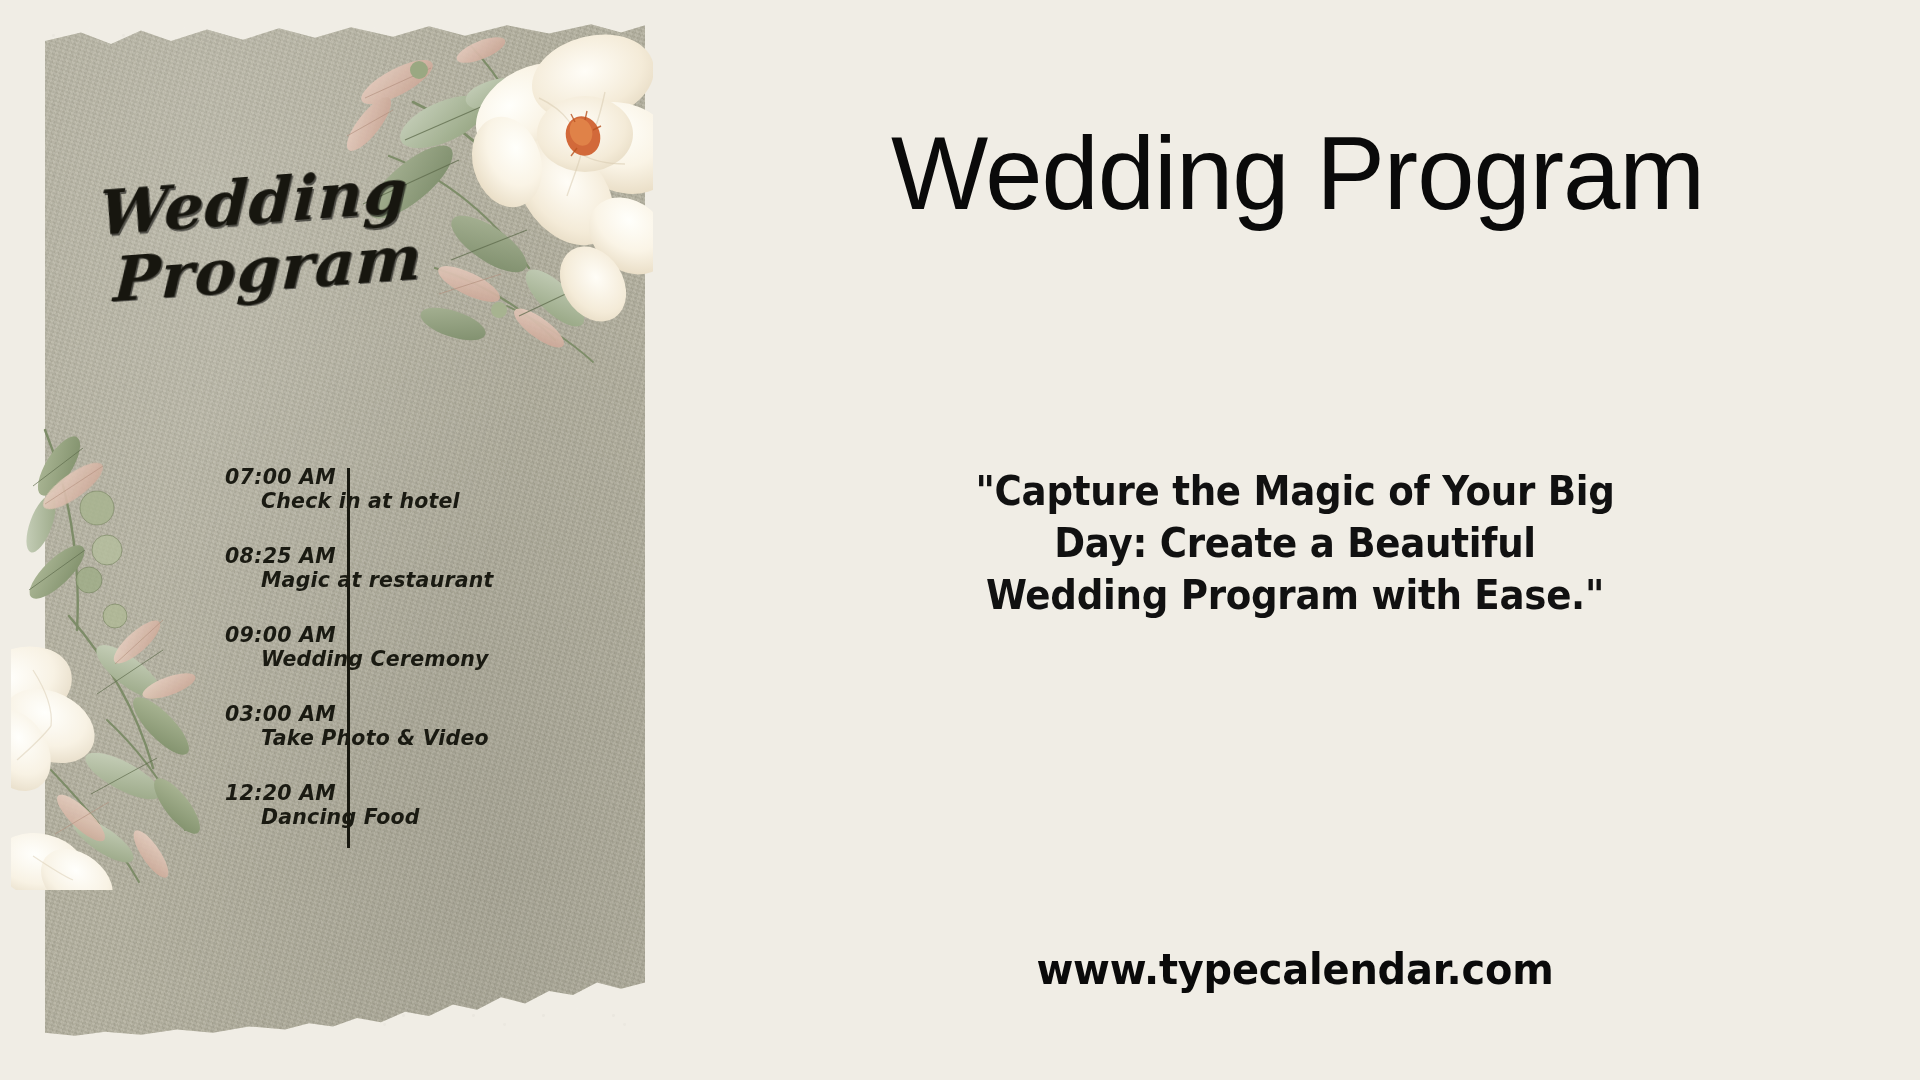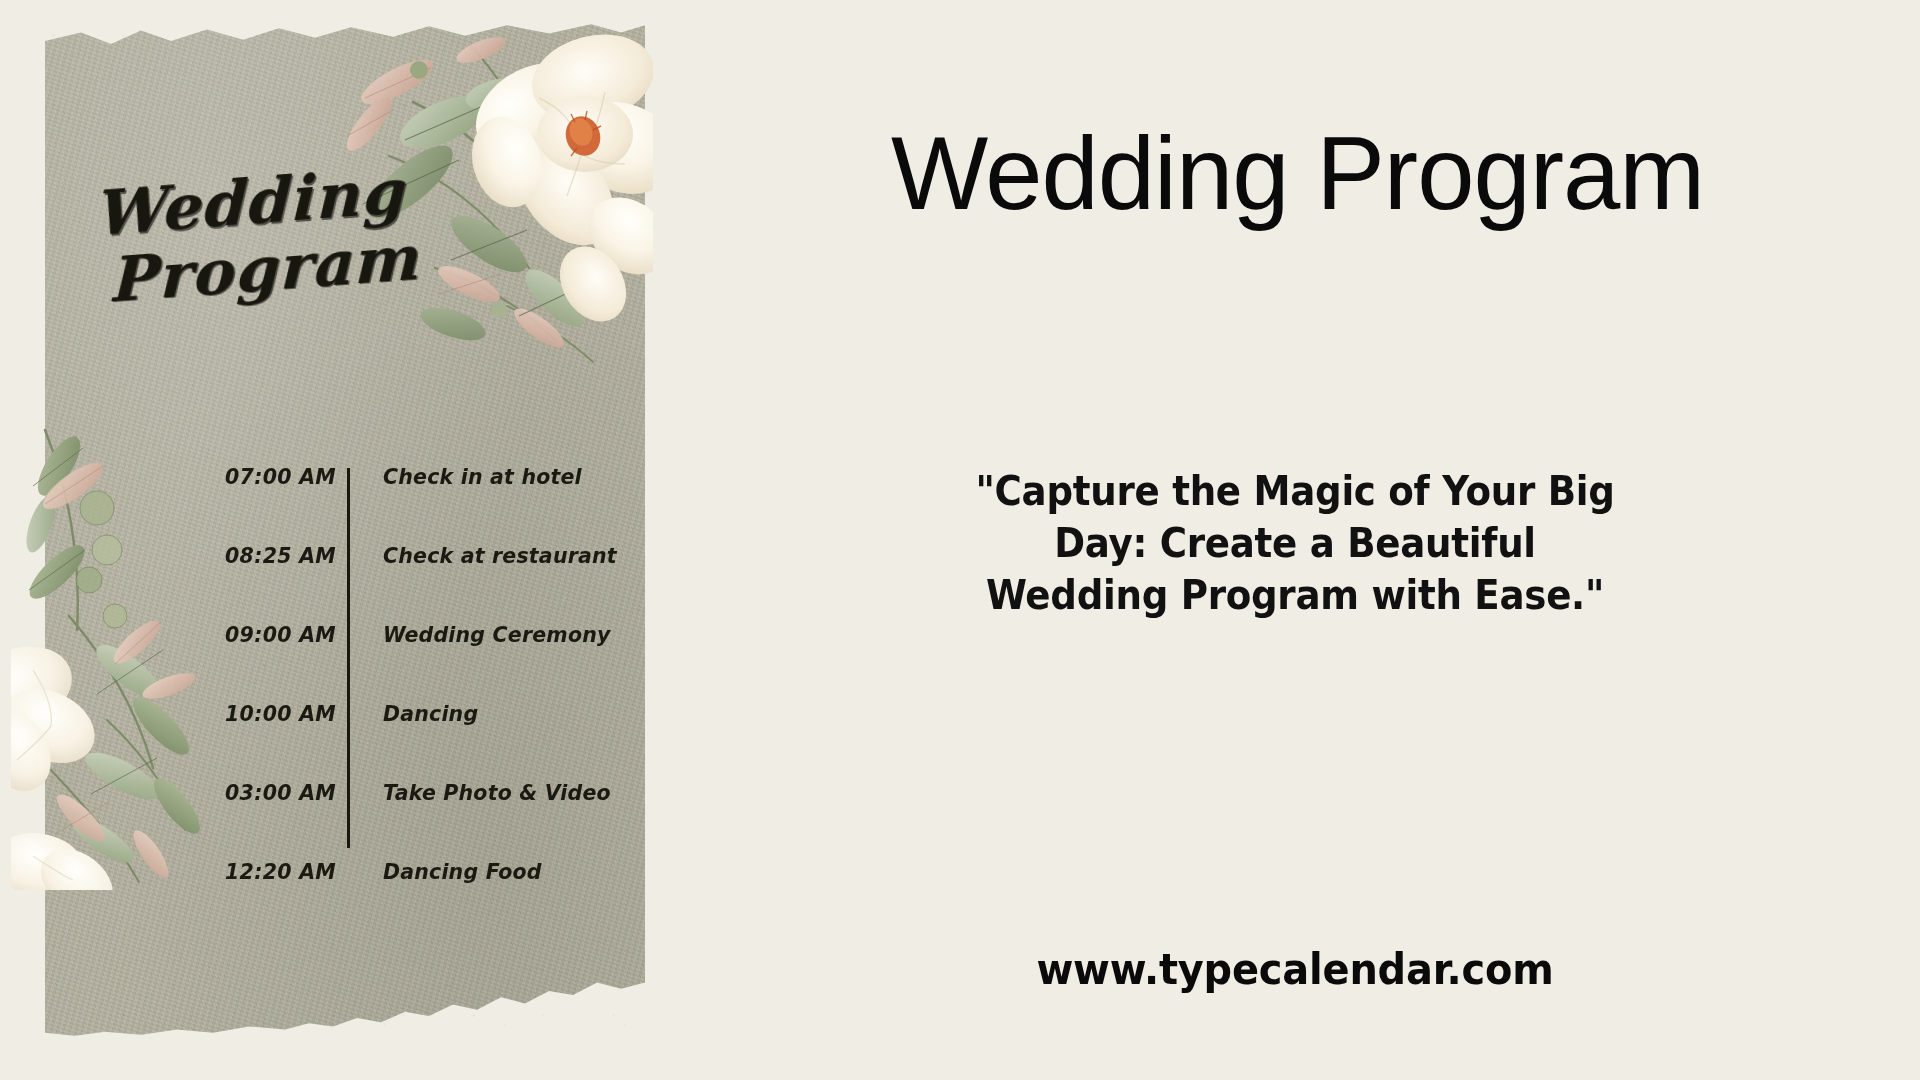--- a/index.html
+++ b/index.html
@@ -84,20 +84,21 @@
   #schedule {
     position: absolute;
     left: 180px;
     top: 445px;
     width: 400px;
   }
   .sched-row {
     display: flex;
     align-items: baseline;
     height: 79px;
+    flex-direction: column;
   }
   .sched-time {
     width: 122px;
     text-align: right;
     padding-right: 22px;
     box-sizing: border-box;
     font-family: "DejaVu Sans", sans-serif;
     font-style: italic;
     font-weight: bold;
     font-size: 20.5px;
@@ -374,29 +375,25 @@
 
   <div id="sched-divider"></div>
 
   <div id="schedule">
     <div class="sched-row">
       <div class="sched-time">07:00 AM</div>
       <div class="sched-event">Check in at hotel</div>
     </div>
     <div class="sched-row">
       <div class="sched-time">08:25 AM</div>
-      <div class="sched-event">Check at restaurant</div>
+      <div class="sched-event">Magic at restaurant</div>
     </div>
     <div class="sched-row">
       <div class="sched-time">09:00 AM</div>
       <div class="sched-event">Wedding Ceremony</div>
-    </div>
-    <div class="sched-row">
-      <div class="sched-time">10:00 AM</div>
-      <div class="sched-event">Dancing</div>
     </div>
     <div class="sched-row">
       <div class="sched-time">03:00 AM</div>
       <div class="sched-event">Take Photo &amp; Video</div>
     </div>
     <div class="sched-row">
       <div class="sched-time">12:20 AM</div>
       <div class="sched-event">Dancing Food</div>
     </div>
   </div>

